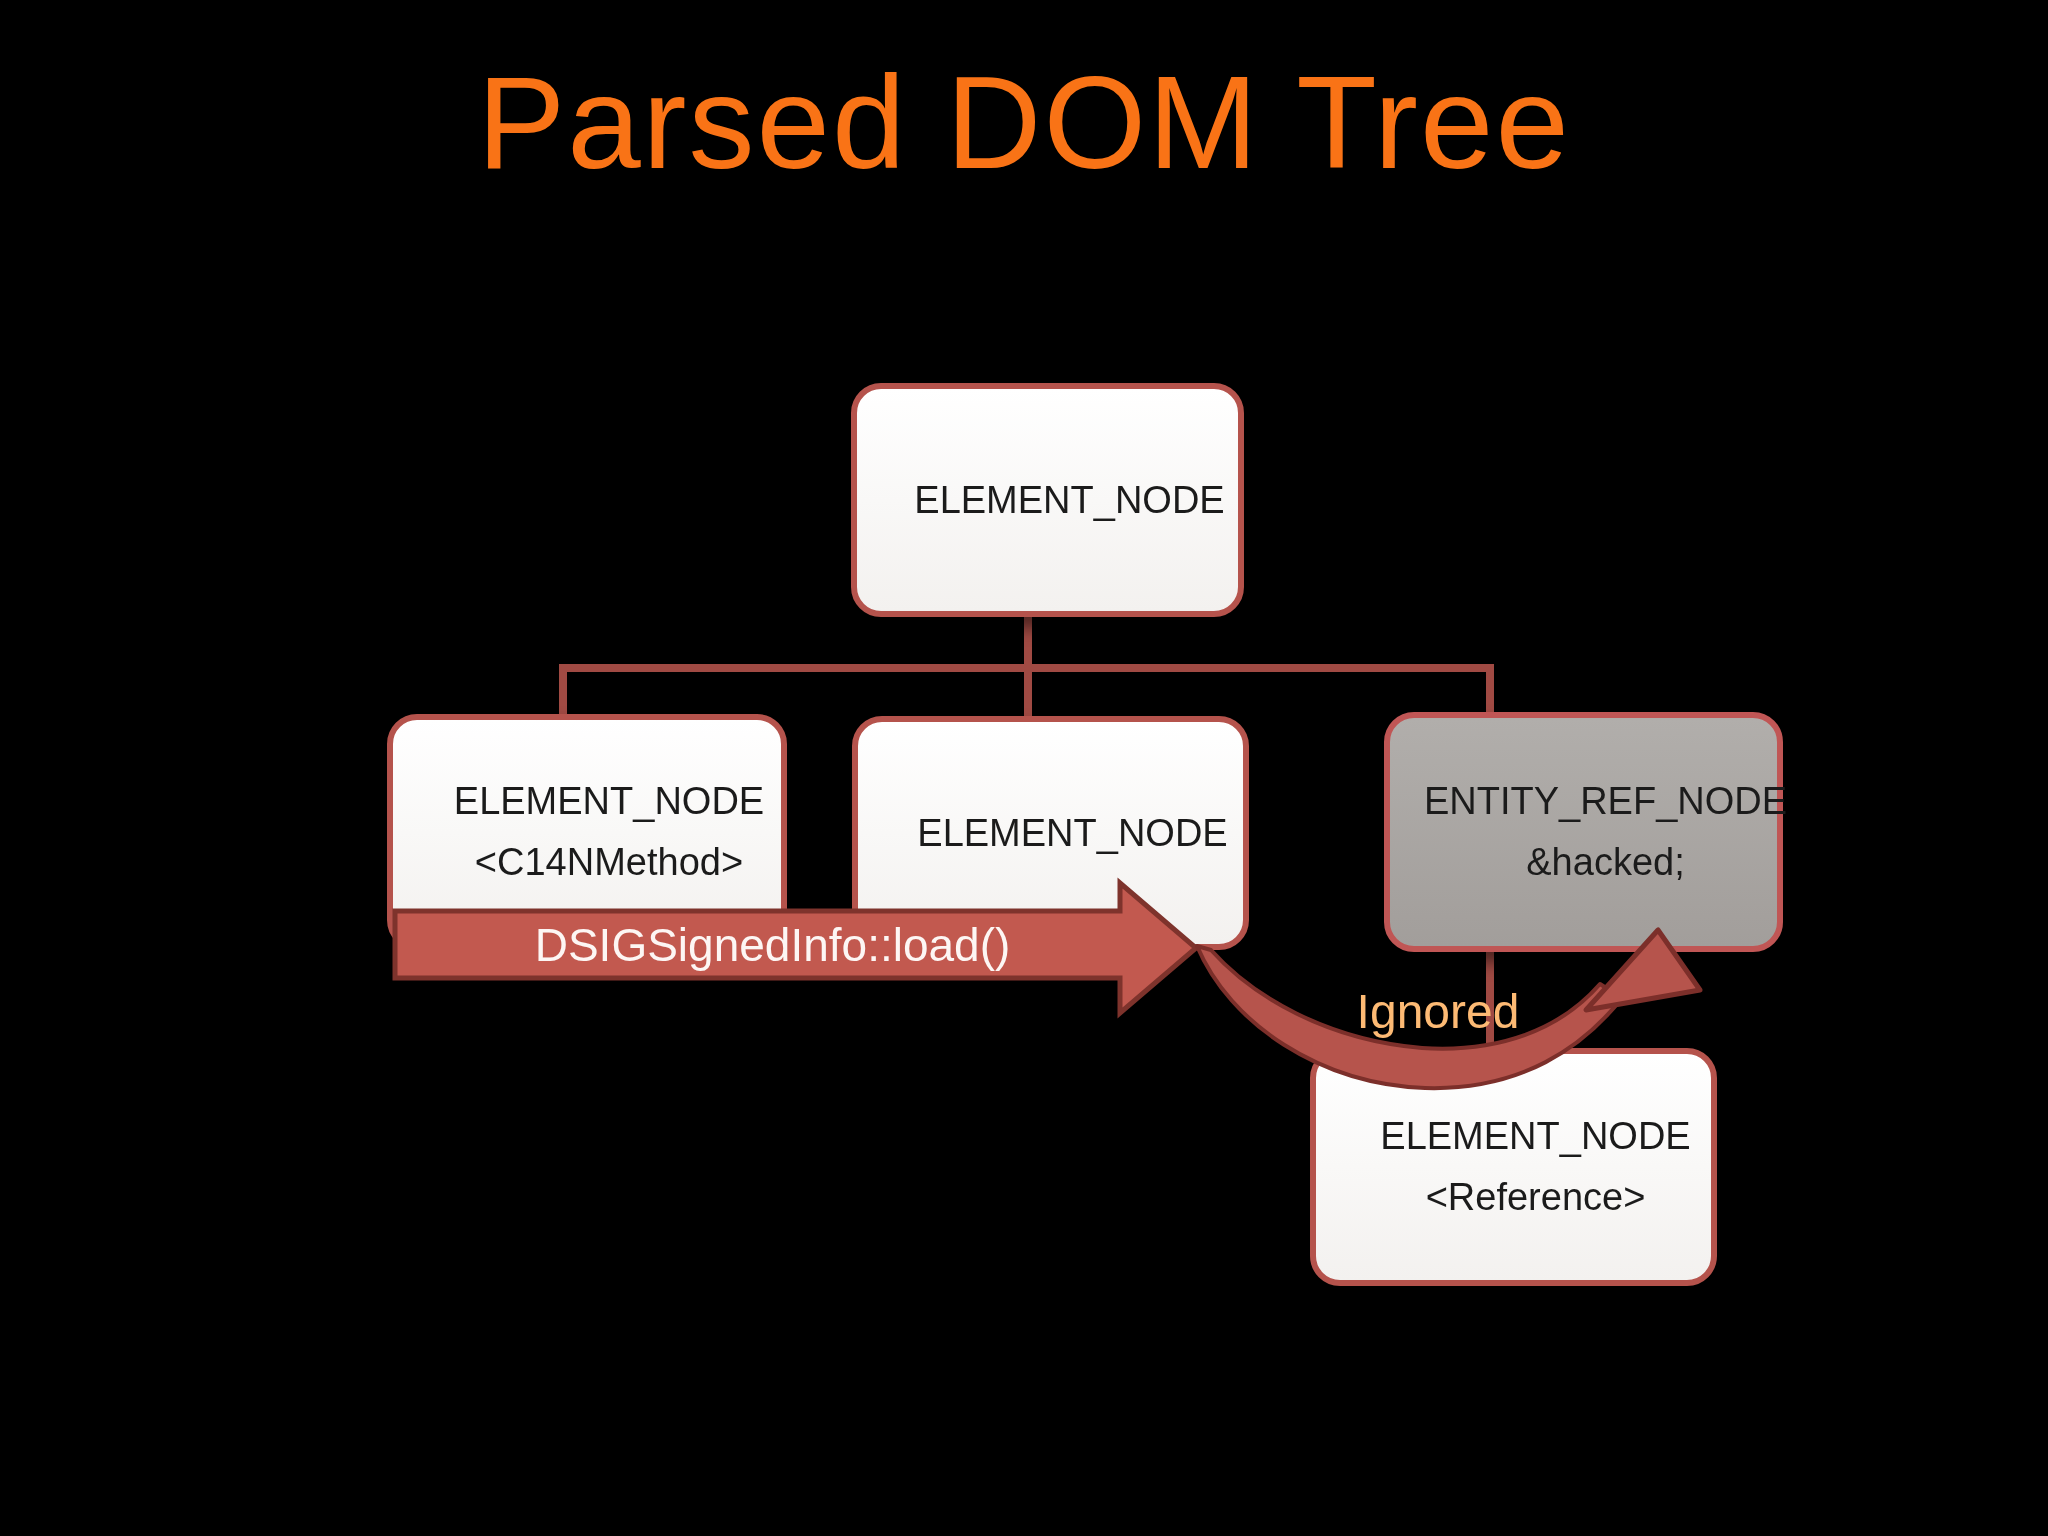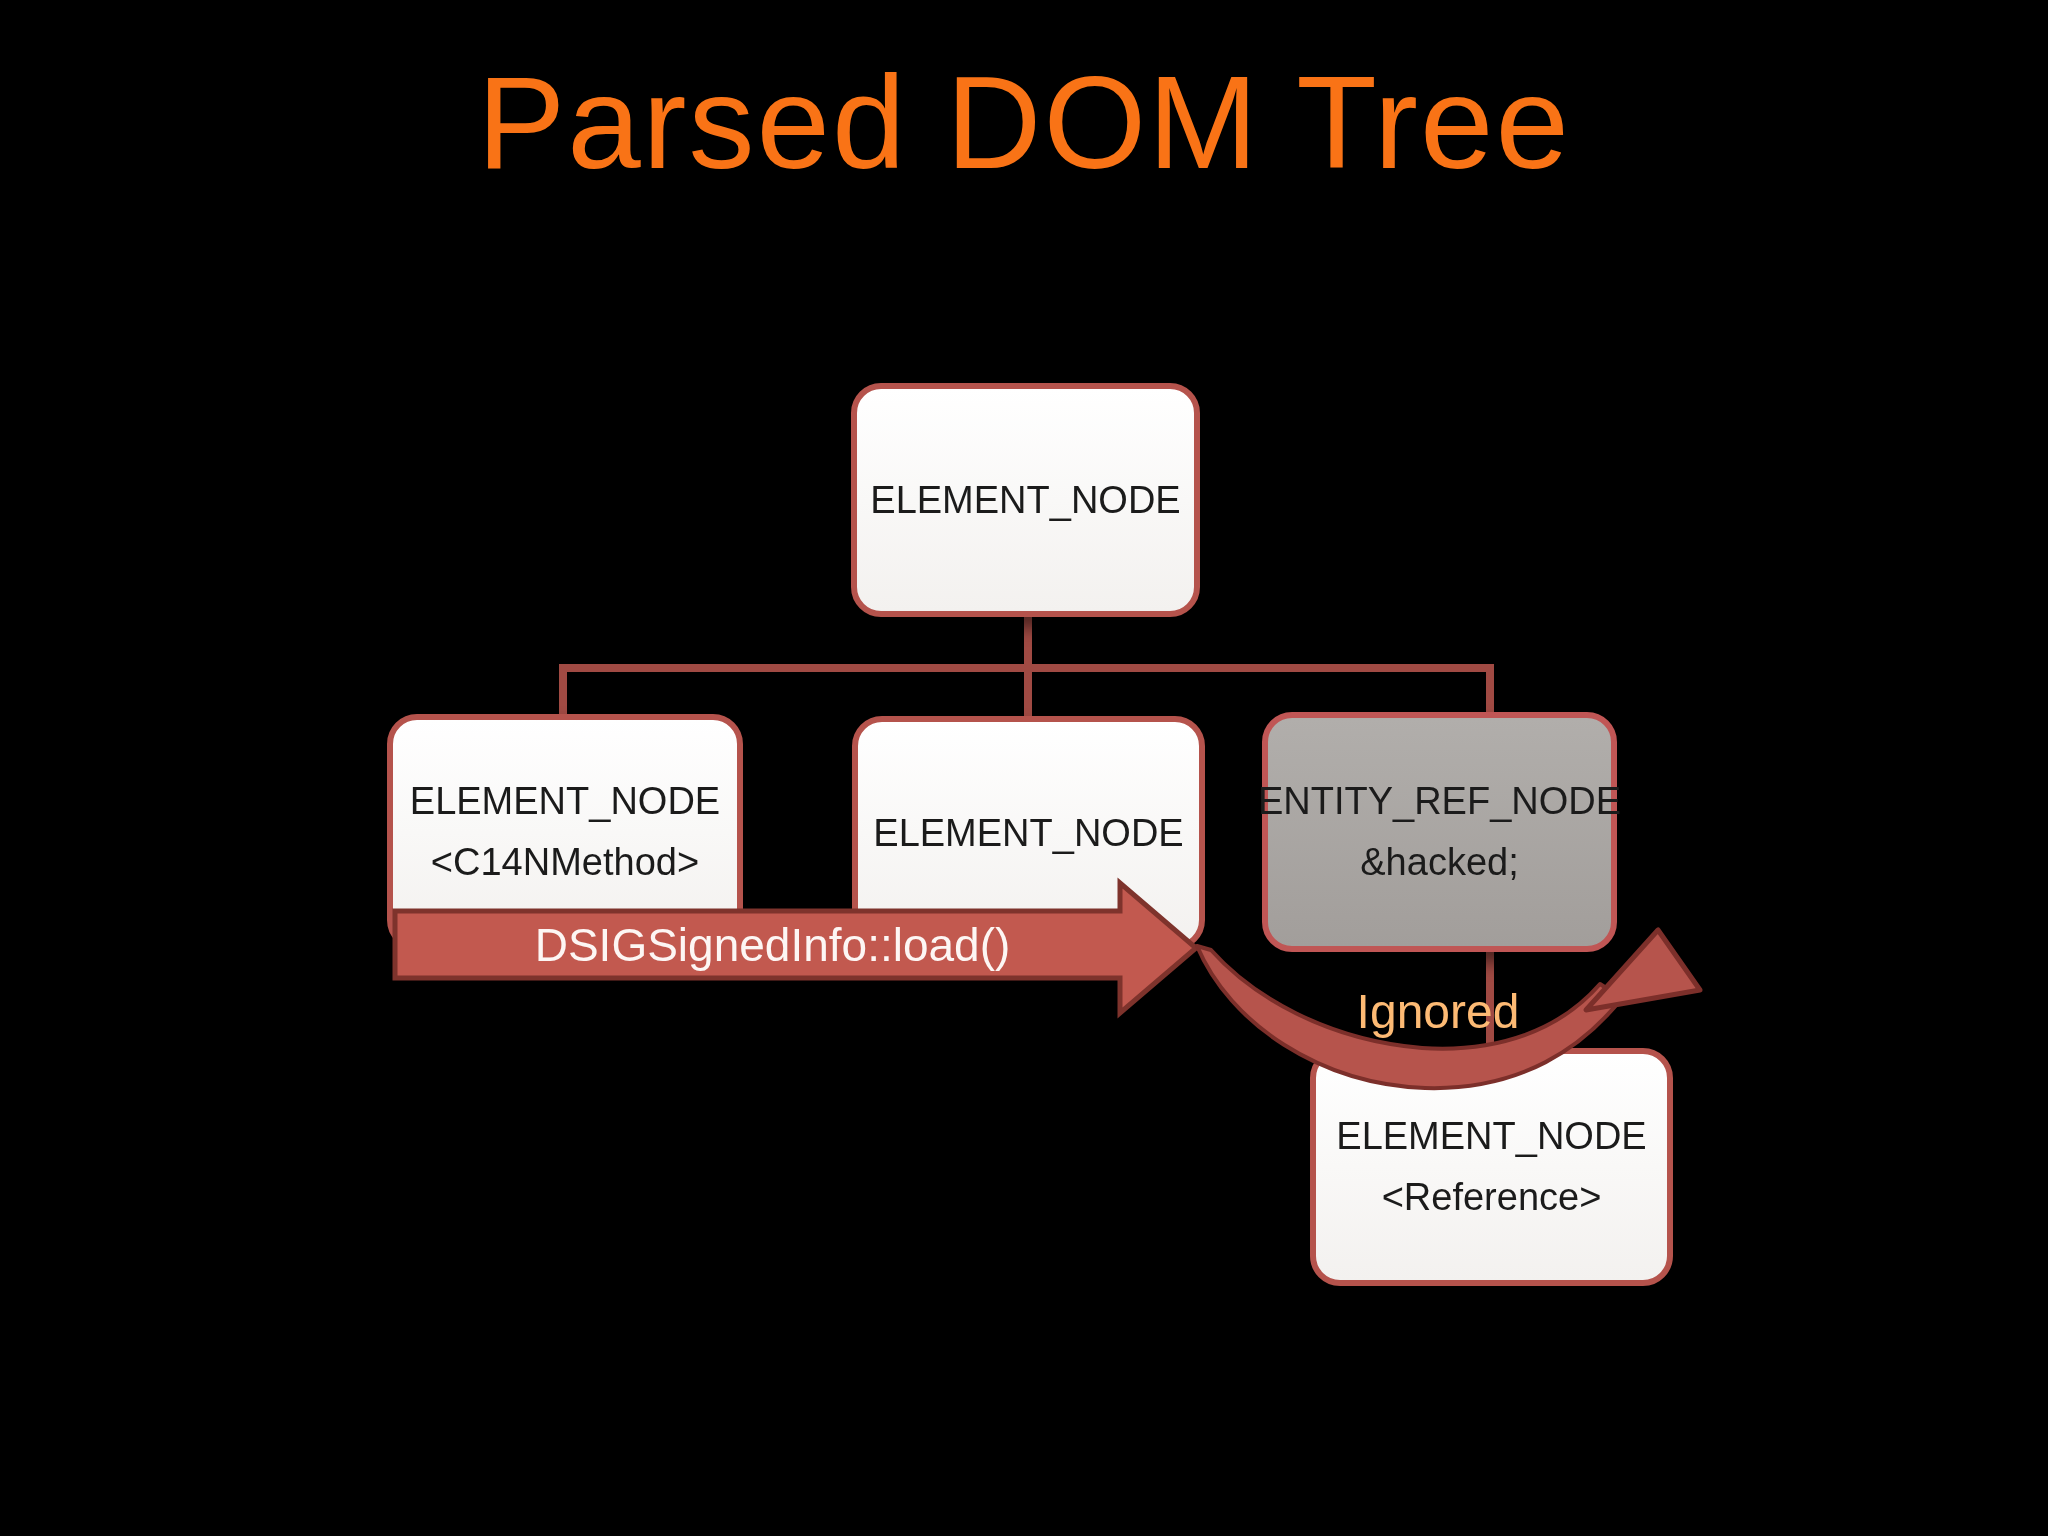--- a/index.html
+++ b/index.html
@@ -16,20 +16,21 @@
   }
   svg.layer{position:absolute;left:0;top:0;width:2048px;height:1536px;pointer-events:none;}
   .layer-connectors{z-index:1;}
   .node{
     position:absolute;z-index:2;
     border:6px solid #b5534c;border-radius:30px;
     background:linear-gradient(180deg,#ffffff 0%,#f3f1ef 100%);
     display:flex;flex-direction:column;justify-content:center;align-items:center;
     color:#1b1b1b;font-size:38px;line-height:61px;text-align:center;
     box-shadow:9px 11px 16px rgba(0,0,0,0.5);
+    padding-left:44px;
   }
   .node.gray{
     background:linear-gradient(180deg,#b1aeab 0%,#a29e9b 100%);
     border-color:#c05655;
   }
   .layer-banner{z-index:3;}
   .banner-label{
     position:absolute;z-index:3;
     left:395px;top:911px;width:755px;height:68px;
     display:flex;justify-content:center;align-items:center;
@@ -65,21 +66,21 @@
 
   <div class="node" style="left:387px;top:714px;width:344px;height:224px;">
     <div>ELEMENT_NODE</div>
     <div>&lt;C14NMethod&gt;</div>
   </div>
 
   <div class="node" style="left:852px;top:716px;width:341px;height:222px;">
     <div>ELEMENT_NODE</div>
   </div>
 
-  <div class="node gray" style="left:1262px;top:712px;width:343px;height:228px;">
+  <div class="node gray" style="left:1384px;top:712px;width:343px;height:228px;">
     <div>ENTITY_REF_NODE</div>
     <div>&amp;hacked;</div>
   </div>
 
   <div class="node" style="left:1310px;top:1048px;width:351px;height:226px;">
     <div>ELEMENT_NODE</div>
     <div>&lt;Reference&gt;</div>
   </div>
 
   <svg class="layer layer-banner" viewBox="0 0 2048 1536" xmlns="http://www.w3.org/2000/svg">

